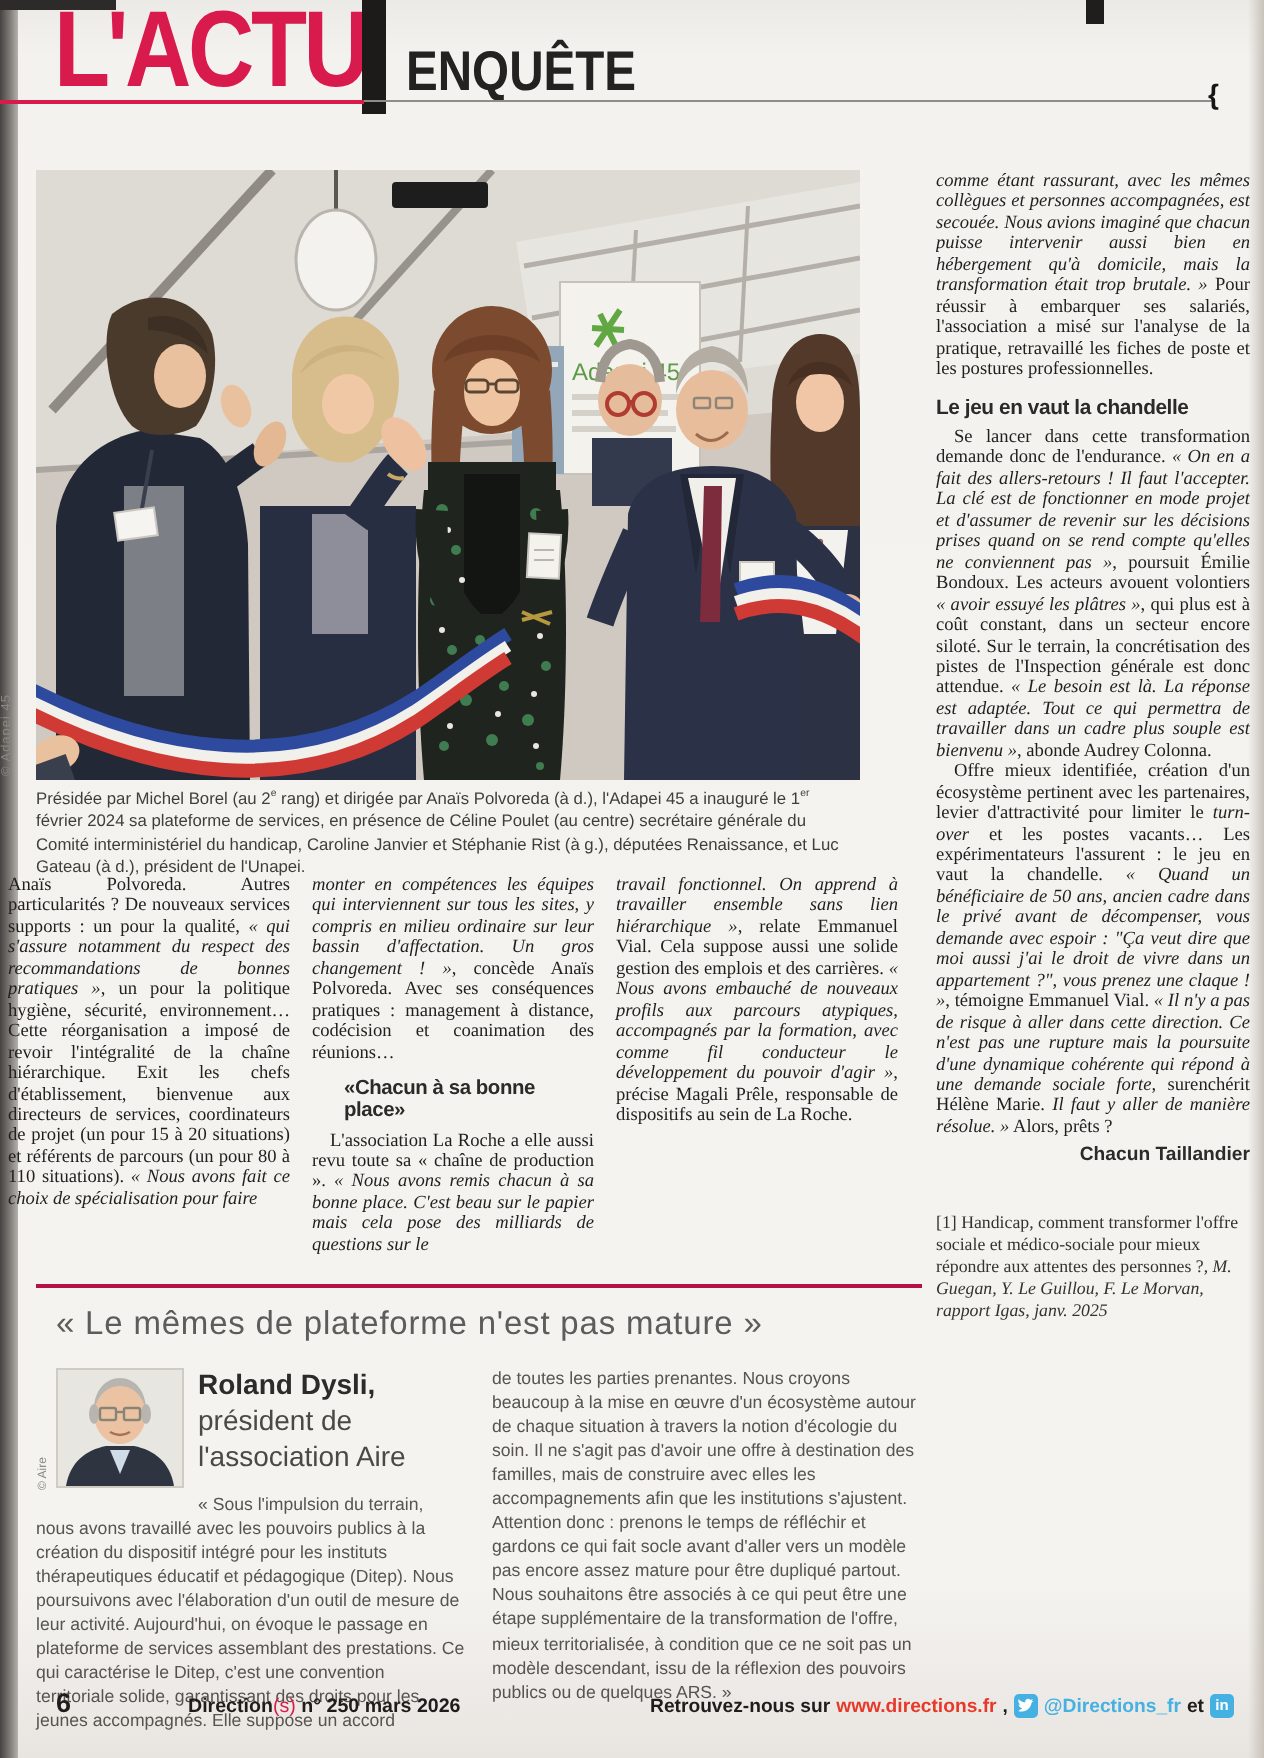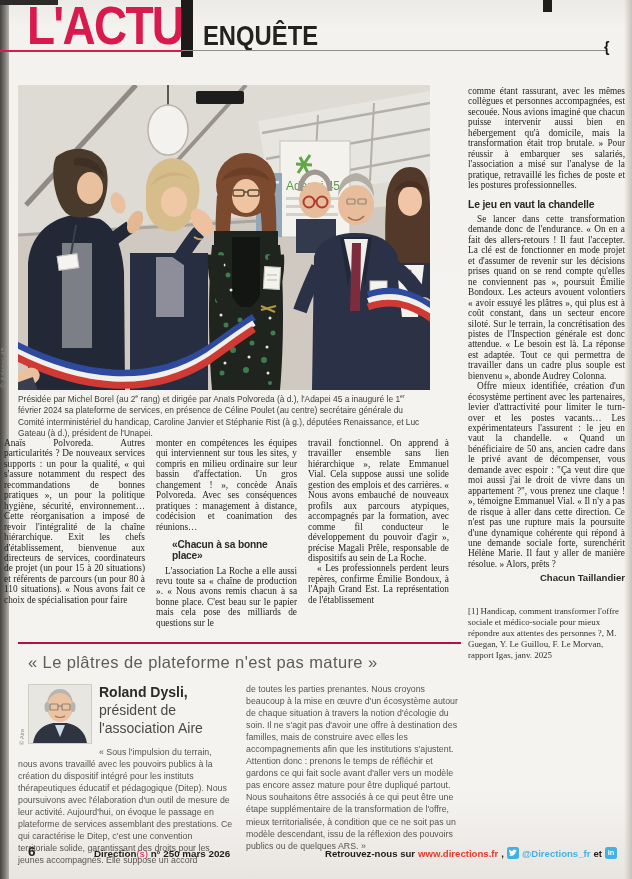--- a/index.html
+++ b/index.html
@@ -39,21 +39,21 @@
 
   
   .cols{position:absolute;left:4px;top:438px;width:447px;height:201px;display:flex;gap:11px;overflow:hidden;}
   .col{width:141px;flex:0 0 141px;}
   .col, .col4{font-family:"Liberation Serif",serif;font-size:9.3px;line-height:10.45px;
     text-align:justify;color:#201f1d;}
   .blk-p{margin:0;}
   .col .blk-p:not(:first-child), .col4 .blk-p:not(:first-child){text-indent:9px;}
   .blk-h{font-family:"Liberation Sans",sans-serif;font-weight:bold;font-size:10.2px;
     letter-spacing:-.2px;margin:7px 16px 4px;color:#2b2a28;text-align:left;line-height:1.1;}
-  .it{}
+  .it{font-style:italic;}
   sup{line-height:0;}
 
   .rule-quote{position:absolute;left:18px;top:642px;width:443px;height:2px;background:#b61143;}
 
   
   .quote-box{position:absolute;left:18px;top:653px;width:443px;}
   .quote-title{font-size:16.5px;font-weight:normal;color:#5d5c5a;letter-spacing:.4px;
     margin:0 0 11px 10px;white-space:nowrap;}
   .qcols{display:flex;gap:13px;}
   .qleft{width:215px;position:relative;}
@@ -258,28 +258,27 @@
     <div class="col">
         <p class="blk-p"><span>Anaïs Polvoreda. Autres particularités ? De nouveaux services supports : un pour la qualité, </span><span class="it">« qui s'assure notamment du respect des recommandations de bonnes pratiques »</span><span>, un pour la politique hygiène, sécurité, environnement… Cette réorganisation a imposé de revoir l'intégralité de la chaîne hiérarchique. Exit les chefs d'établissement, bienvenue aux directeurs de services, coordinateurs de projet (un pour 15 à 20 situations) et référents de parcours (un pour 80 à 110 situations). </span><span class="it">« Nous avons fait ce choix de spécialisation pour faire</span></p>
       </div>
     <div class="col">
         <p class="blk-p"><span class="it">monter en compétences les équipes qui interviennent sur tous les sites, y compris en milieu ordinaire sur leur bassin d'affectation. Un gros changement ! »</span><span>, concède Anaïs Polvoreda. Avec ses conséquences pratiques : management à distance, codécision et coanimation des réunions…</span></p>
         <h4 class="blk-h"><span>«Chacun à sa bonne place»</span></h4>
         <p class="blk-p"><span>L'association La Roche a elle aussi revu toute sa « chaîne de production ». </span><span class="it">« Nous avons remis chacun à sa bonne place. C'est beau sur le papier mais cela pose des milliards de questions sur le</span></p>
       </div>
     <div class="col">
         <p class="blk-p"><span class="it">travail fonctionnel. On apprend à travailler ensemble sans lien hiérarchique »</span><span>, relate Emmanuel Vial. Cela suppose aussi une solide gestion des emplois et des carrières. </span><span class="it">« Nous avons embauché de nouveaux profils aux parcours atypiques, accompagnés par la formation, avec comme fil conducteur le développement du pouvoir d'agir »</span><span>, précise Magali Prêle, responsable de dispositifs au sein de La Roche.</span></p>
-        <p class="blk-p"><span class="it">« Les professionnels perdent leurs repères,</span><span> confirme Émilie Bondoux, à l'Apajh Grand Est. </span><span class="it">La représentation de l'établissement</span></p>
       </div>
   </section>
 
   <div class="rule-quote"></div>
 
   <section class="quote-box">
-    <h3 class="quote-title">« Le plâtres de plateforme n'est pas mature »</h3>
+    <h3 class="quote-title">« Le mêmes de plateforme n'est pas mature »</h3>
     <div class="qcols">
       <div class="qleft">
         <figure class="portrait">
           <svg viewBox="0 0 62 58" aria-hidden="true">
             <rect width="62" height="58" fill="#e8e6e1"></rect>
             <path d="M4,58 C6,46 14,40 24,38 L38,38 C48,40 56,46 58,58 Z" fill="#2e3440"></path>
             <polygon points="26,40 36,40 31,52" fill="#cfdbe6"></polygon>
             <ellipse cx="31" cy="22" rx="13" ry="15" fill="#ecc3a2"></ellipse>
             <path d="M18,20 C18,10 24,4 31,4 C38,4 44,10 44,20 C42,12 37,8 31,8 C25,8 20,12 18,20 Z" fill="#b8b5b0"></path>
             <ellipse cx="18" cy="22" rx="2.5" ry="5" fill="#b8b5b0"></ellipse>

